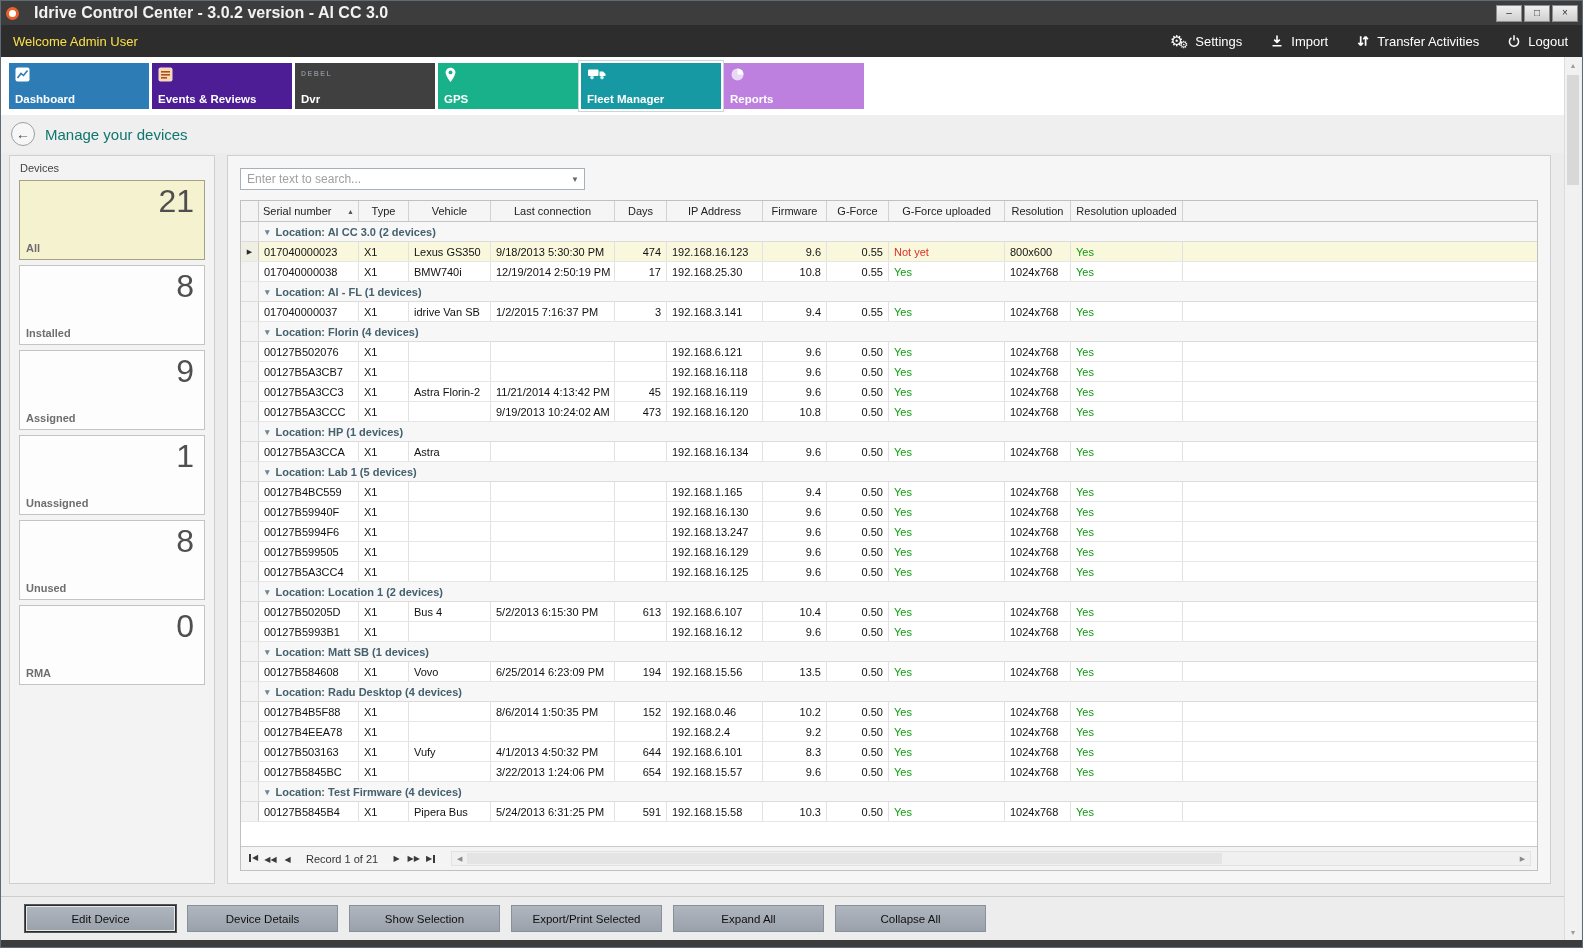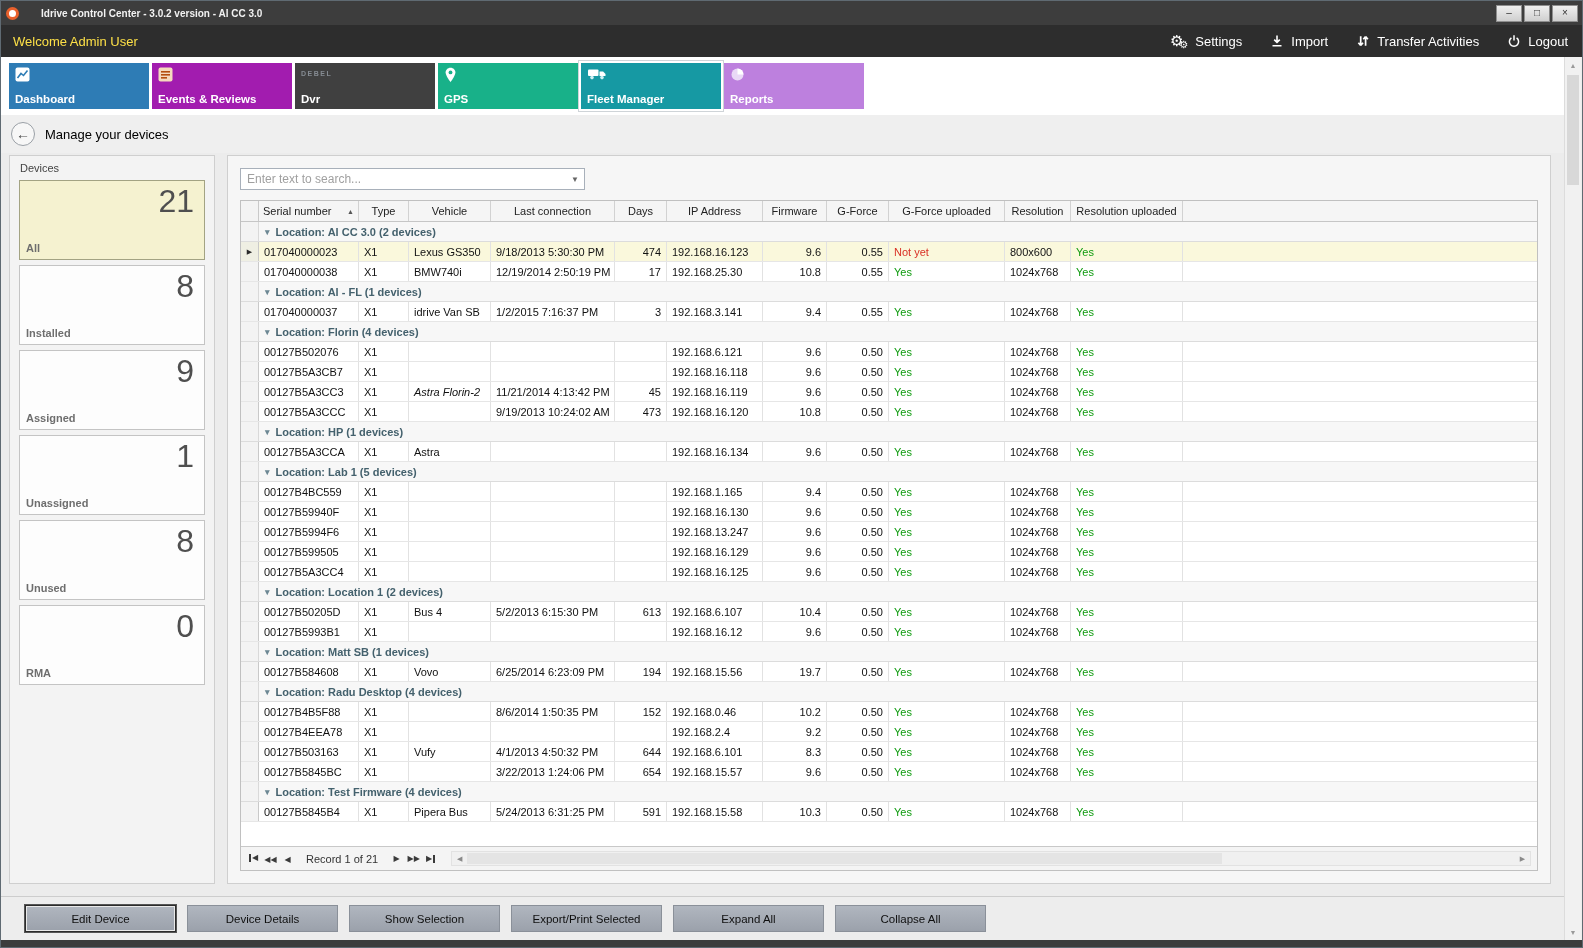--- a/index.html
+++ b/index.html
@@ -4,21 +4,21 @@
 <style>
   * { box-sizing: border-box; margin: 0; padding: 0; }
   html,body { width:1583px; height:948px; overflow:hidden; }
   body { font-family:"Liberation Sans", sans-serif; font-size:12px; color:#1a1a1a; cursor:default; }
 
   .window { position:relative; width:1583px; height:948px; display:flex; flex-direction:column; background:#ececec; border:1px solid #5f6a72; }
 
   
   .titlebar { height:24px; background:#3d3d3d; display:flex; align-items:center; padding:0 4px 0 5px; flex:0 0 auto; }
   .app-icon { width:13px; height:13px; border-radius:50%; border:3px solid #e8602c; background:#fff; display:inline-block; }
-  .titlebar .title { color:#f2f2f2; font-weight:bold; font-size:10px; margin-left:22px; }
+  .titlebar .title { color:#f2f2f2; font-weight:bold; font-size:16px; margin-left:15px; }
   .win-controls { margin-left:auto; display:flex; gap:2px; }
   .win-btn { width:26px; height:17px; background:linear-gradient(#efefef,#cfcfcf); border:1px solid #8e8e8e; color:#333; font-size:10px; line-height:14px; text-align:center; }
 
   
   .menubar { height:32px; background:#2d2d2d; display:flex; align-items:center; padding:0 14px 0 12px; flex:0 0 auto; }
   .welcome { color:#fde047; font-size:13px; }
   .menu-actions { margin-left:auto; display:flex; align-items:center; gap:28px; }
   .menu-action { display:flex; align-items:center; gap:7px; color:#fff; font-size:13px; }
   .menu-icon { display:inline-flex; align-items:center; position:relative; }
   .gear { color:#fff; }
@@ -32,21 +32,21 @@
   .tabstrip { height:58px; background:#ffffff; display:flex; align-items:center; gap:3px; padding:0 0 0 8px; flex:0 0 auto; }
   .tab { position:relative; width:140px; height:46px; color:#fff; flex:0 0 auto; }
   .tab.active { box-shadow:0 0 0 2px #ffffff, 0 0 0 3px #cfd4d8; }
   .tab-icon { position:absolute; left:6px; top:4px; display:inline-flex; }
   .tab-icon.debel { font-size:7px; font-weight:bold; letter-spacing:1.5px; color:#858b92; top:7px; }
   .tab-label { position:absolute; left:6px; bottom:4px; font-size:11.5px; font-weight:bold; white-space:nowrap; }
 
   
   .pageheader { height:38px; background:#efefef; display:flex; align-items:center; padding-left:10px; flex:0 0 auto; }
   .back-btn { width:24px; height:24px; border-radius:50%; border:1px solid #9aa0a6; background:#f7f7f7; color:#4a4a4a; display:flex; align-items:center; justify-content:center; font-size:14px; }
-  .page-title { margin-left:10px; font-size:13px; color:#000000; }
+  .page-title { margin-left:10px; font-size:15px; color:#0f766e; }
 
   
   .content { flex:1; display:flex; gap:12px; padding:2px 14px 12px 8px; min-height:0; }
 
   .sidebar { width:206px; flex:0 0 auto; background:#f3f3f3; border:1px solid #cfcfcf; padding:4px 9px; }
   .sidebar-title { font-size:11px; color:#444; margin:2px 0 6px 1px; }
   .device-card { position:relative; height:80px; background:#fdfdfd; border:1px solid #c4c4c4; margin-bottom:5px; }
   .device-card.selected { background:#f5f2d0; border:1px solid #a3a383; }
   .card-count { position:absolute; top:2px; right:10px; font-size:32px; color:#4f4f4f; }
   .card-label { position:absolute; left:6px; bottom:5px; font-size:11px; font-weight:bold; color:#6e6e6e; }
@@ -165,21 +165,21 @@
     <div class="tabstrip" id="tab-strip" data-name="tab-strip">
         <div class="tab" data-name="tab-dashboard" style="background: rgb(46, 124, 181);">
           <span class="tab-icon" data-name="line-chart-icon">
             <svg width="15" height="15" viewBox="0 0 15 15">
               <rect x="0.5" y="0.5" width="14" height="14" rx="2" fill="#fff"></rect>
               <path d="M2.5 11 6 6.5l2.5 2L12.5 3.5" fill="none" stroke="#2e7cb5" stroke-width="1.6"></path>
             </svg>
           </span>
           <span class="tab-label" data-name="tab-label">Dashboard</span>
         </div>
-        <div class="tab" data-name="tab-events-reviews" style="background: #a21caf;">
+        <div class="tab" data-name="tab-events-reviews" style="background: #4c1d95;">
           <span class="tab-icon" data-name="events-icon">
             <svg width="15" height="15" viewBox="0 0 15 15">
               <rect x="0.5" y="0.5" width="14" height="14" rx="2" fill="#f4d9bd"></rect>
               <rect x="3" y="4" width="9" height="1.6" fill="#b44f0f"></rect>
               <rect x="3" y="7" width="9" height="1.6" fill="#b44f0f"></rect>
               <rect x="3" y="10" width="6" height="1.6" fill="#b44f0f"></rect>
             </svg>
           </span>
           <span class="tab-label" data-name="tab-label">Events &amp; Reviews</span>
         </div>
@@ -396,21 +396,21 @@
                 <div class="cell right" data-name="cell-g-force" style="width: 62px;">0.50</div>
                 <div class="cell yes" data-name="cell-g-force-uploaded" style="width: 116px;">Yes</div>
                 <div class="cell" data-name="cell-resolution" style="width: 66px;">1024x768</div>
                 <div class="cell yes" data-name="cell-resolution-uploaded" style="width: 112px;">Yes</div>
                 <div class="cell filler" data-name="row-filler"></div>
               </div>
               <div class="data-row" data-name="table-row">
                 <div class="cell indicator" data-name="row-indicator-cell"></div>
                 <div class="cell" data-name="cell-serial" style="width: 100px;">00127B5A3CC3</div>
                 <div class="cell" data-name="cell-type" style="width: 50px;">X1</div>
-                <div class="cell" data-name="cell-vehicle" style="width: 82px; font-style: italic;">Astra Florin-2</div>
+                <div class="cell" data-name="cell-vehicle" style="width: 82px;">Astra Florin-2</div>
                 <div class="cell" data-name="cell-last-connection" style="width: 124px;">11/21/2014 4:13:42 PM</div>
                 <div class="cell right" data-name="cell-days" style="width: 52px;">45</div>
                 <div class="cell" data-name="cell-ip-address" style="width: 96px;">192.168.16.119</div>
                 <div class="cell right" data-name="cell-firmware" style="width: 64px;">9.6</div>
                 <div class="cell right" data-name="cell-g-force" style="width: 62px;">0.50</div>
                 <div class="cell yes" data-name="cell-g-force-uploaded" style="width: 116px;">Yes</div>
                 <div class="cell" data-name="cell-resolution" style="width: 66px;">1024x768</div>
                 <div class="cell yes" data-name="cell-resolution-uploaded" style="width: 112px;">Yes</div>
                 <div class="cell filler" data-name="row-filler"></div>
               </div>
@@ -578,21 +578,21 @@
                 </div>
               </div>
               <div class="data-row" data-name="table-row">
                 <div class="cell indicator" data-name="row-indicator-cell"></div>
                 <div class="cell" data-name="cell-serial" style="width: 100px;">00127B584608</div>
                 <div class="cell" data-name="cell-type" style="width: 50px;">X1</div>
                 <div class="cell" data-name="cell-vehicle" style="width: 82px;">Vovo</div>
                 <div class="cell" data-name="cell-last-connection" style="width: 124px;">6/25/2014 6:23:09 PM</div>
                 <div class="cell right" data-name="cell-days" style="width: 52px;">194</div>
                 <div class="cell" data-name="cell-ip-address" style="width: 96px;">192.168.15.56</div>
-                <div class="cell right" data-name="cell-firmware" style="width: 64px;">19.7</div>
+                <div class="cell right" data-name="cell-firmware" style="width: 64px;">13.5</div>
                 <div class="cell right" data-name="cell-g-force" style="width: 62px;">0.50</div>
                 <div class="cell yes" data-name="cell-g-force-uploaded" style="width: 116px;">Yes</div>
                 <div class="cell" data-name="cell-resolution" style="width: 66px;">1024x768</div>
                 <div class="cell yes" data-name="cell-resolution-uploaded" style="width: 112px;">Yes</div>
                 <div class="cell filler" data-name="row-filler"></div>
               </div>
               <div class="group-row" data-name="group-row">
                 <div class="g-ind" data-name="row-indicator-cell"></div>
                 <div class="g-content" data-name="group-header-content">
                   <span class="g-collapse" data-name="collapse-group-icon">▾</span>

